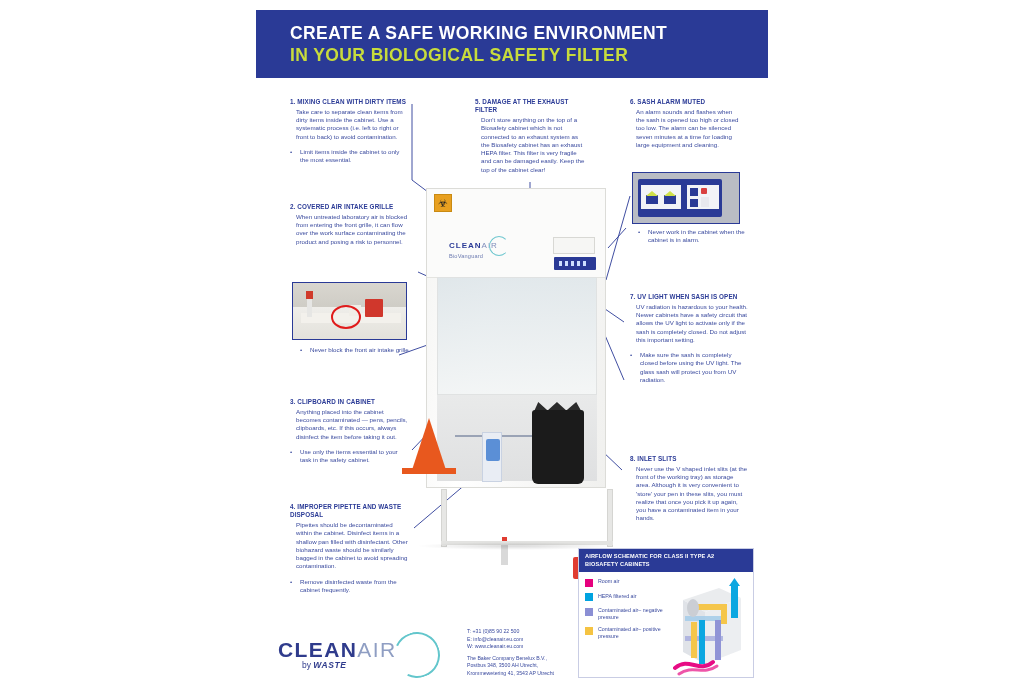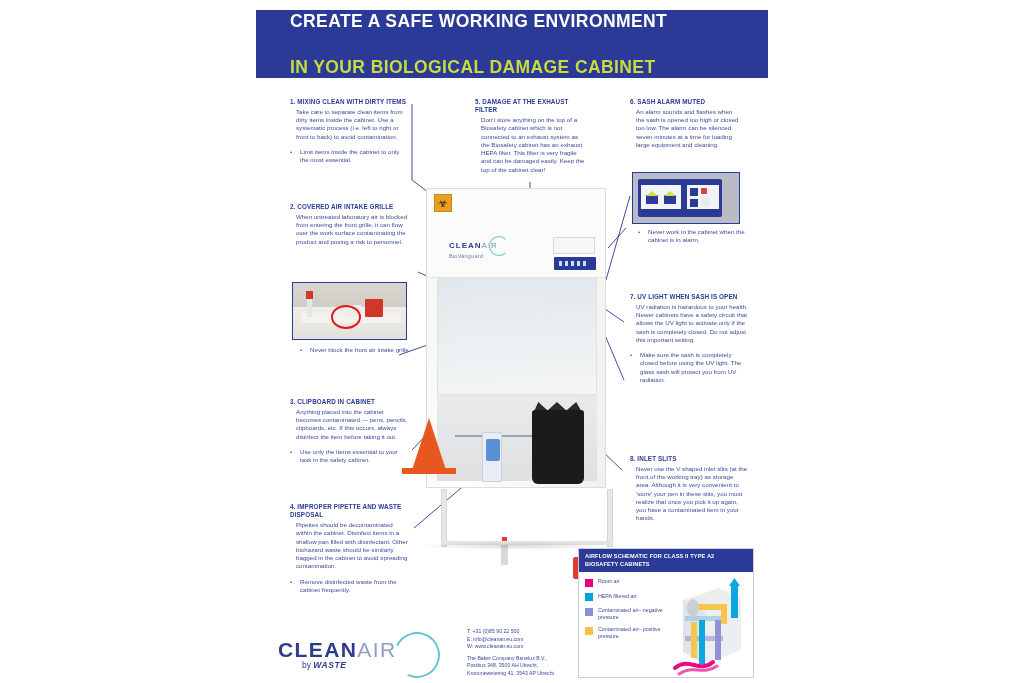--- a/index.html
+++ b/index.html
@@ -2,21 +2,21 @@
 <html><head>
 <meta charset="utf-8">
 <style>
   html,body{margin:0;padding:0;background:#ffffff;}
   body{width:1024px;height:683px;position:relative;overflow:hidden;
        font-family:"Liberation Sans","DejaVu Sans",sans-serif;color:#2f3a8f;}
   .poster{position:absolute;left:0;top:0;width:1024px;height:683px;background:#fff;}
 
   
   .banner{position:absolute;left:256px;top:10px;width:512px;height:68px;
-          background:#2a3a96;display:flex;flex-direction:column;justify-content:space-between;
+          background:#2a3a96;display:flex;flex-direction:column;justify-content:center;
           padding-left:34px;box-sizing:border-box;}
   .banner .l1{color:#ffffff;font-size:17.5px;font-weight:bold;letter-spacing:.4px;line-height:22px;}
   .banner .l2{color:#c8dc3c;font-size:17.5px;font-weight:bold;letter-spacing:.4px;line-height:22px;}
 
   
   .note{position:absolute;}
   .note .hd{font-size:6.3px;font-weight:bold;color:#2a3a96;line-height:8.2px;
             letter-spacing:.12px;text-transform:uppercase;margin-bottom:1.5px;}
   .note .bd{font-size:6.2px;color:#3a4a9e;line-height:8.3px;padding-left:6px;}
   .note .bullet{font-size:6.2px;color:#3a4a9e;line-height:8.3px;padding-left:6px;margin-top:7px;
@@ -99,21 +99,21 @@
   .contact div{font-size:5.2px;line-height:7.6px;color:#3a4a9e;}
   .contact .gap{height:4px;}
 </style>
 </head>
 <body>
 
 <div class="poster">
 
   <div class="banner">
     <div class="l1">CREATE A SAFE WORKING ENVIRONMENT</div>
-    <div class="l2">IN YOUR BIOLOGICAL DAMAGE CABINET</div>
+    <div class="l2">IN YOUR BIOLOGICAL SAFETY FILTER</div>
   </div>
 
   <svg class="lines" viewBox="0 0 1024 683">
     <g stroke="#2a3a96" stroke-width="0.9" fill="none">
       <path d="M412 104 L412 180 L452 210"></path>
       <path d="M418 272 L480 300"></path>
       <path d="M399 355 L470 330"></path>
       <path d="M412 450 L486 372"></path>
       <path d="M414 528 L500 455"></path>
       <path d="M530 182 L530 196"></path>

